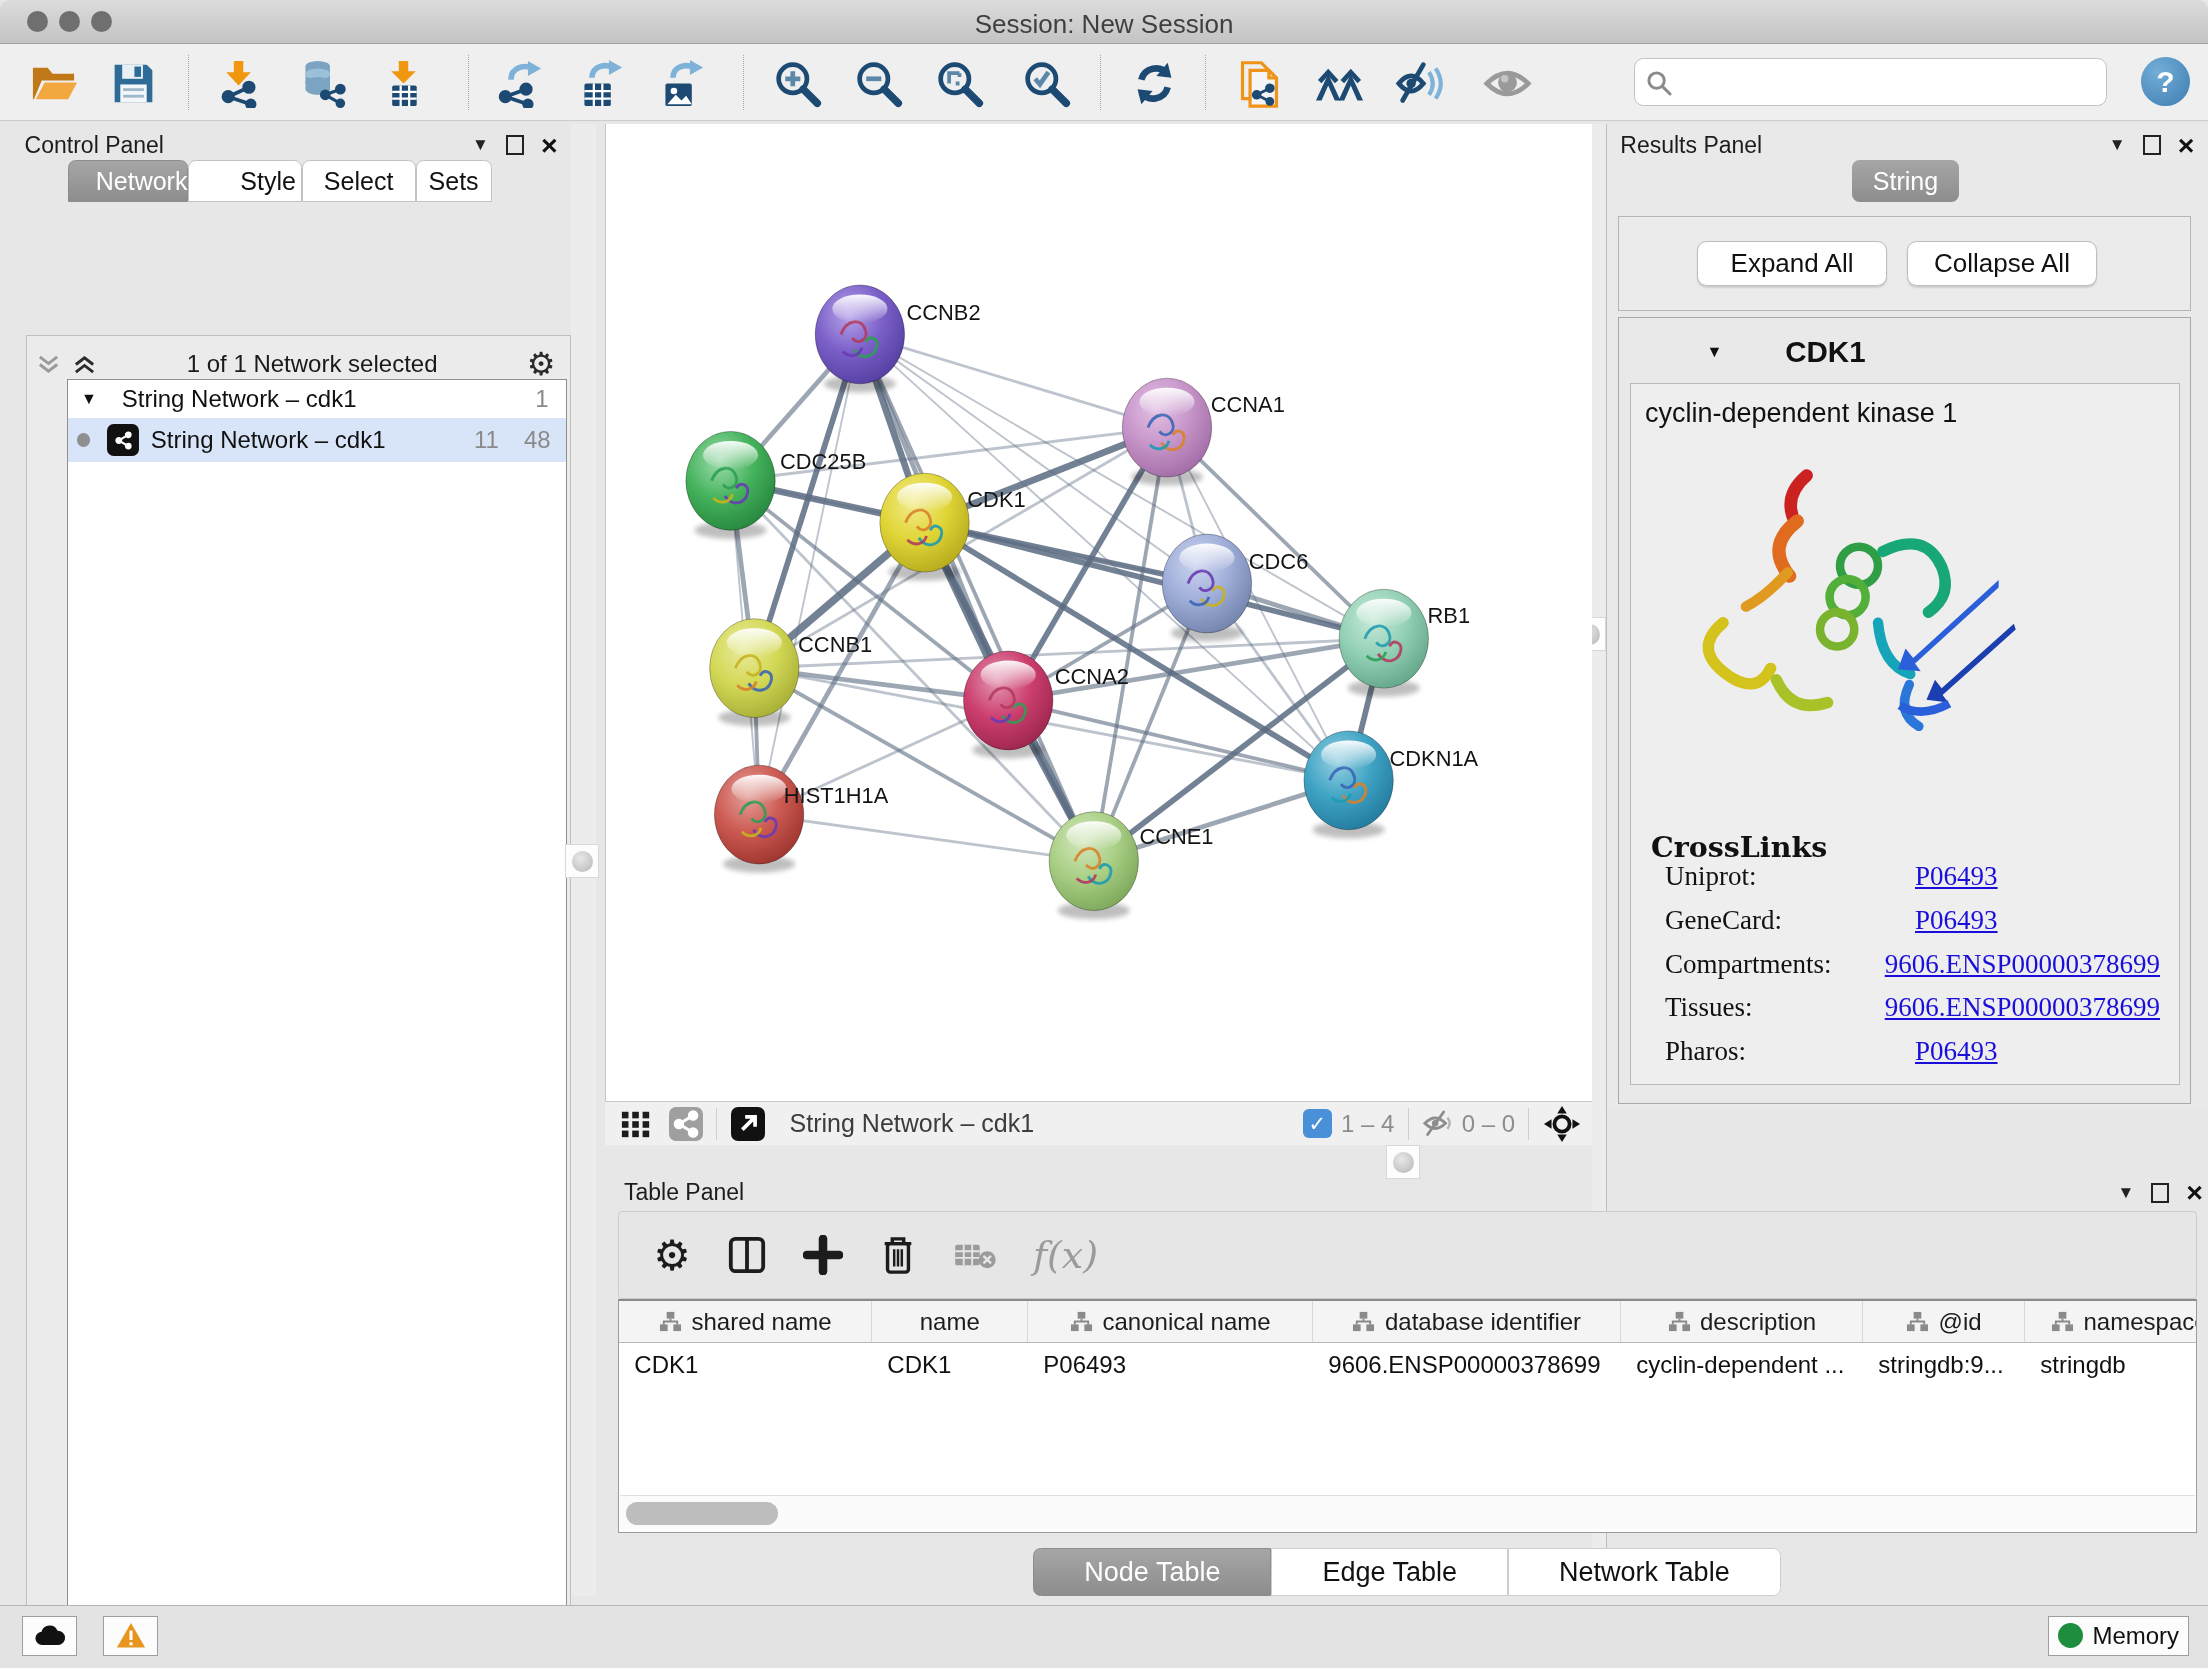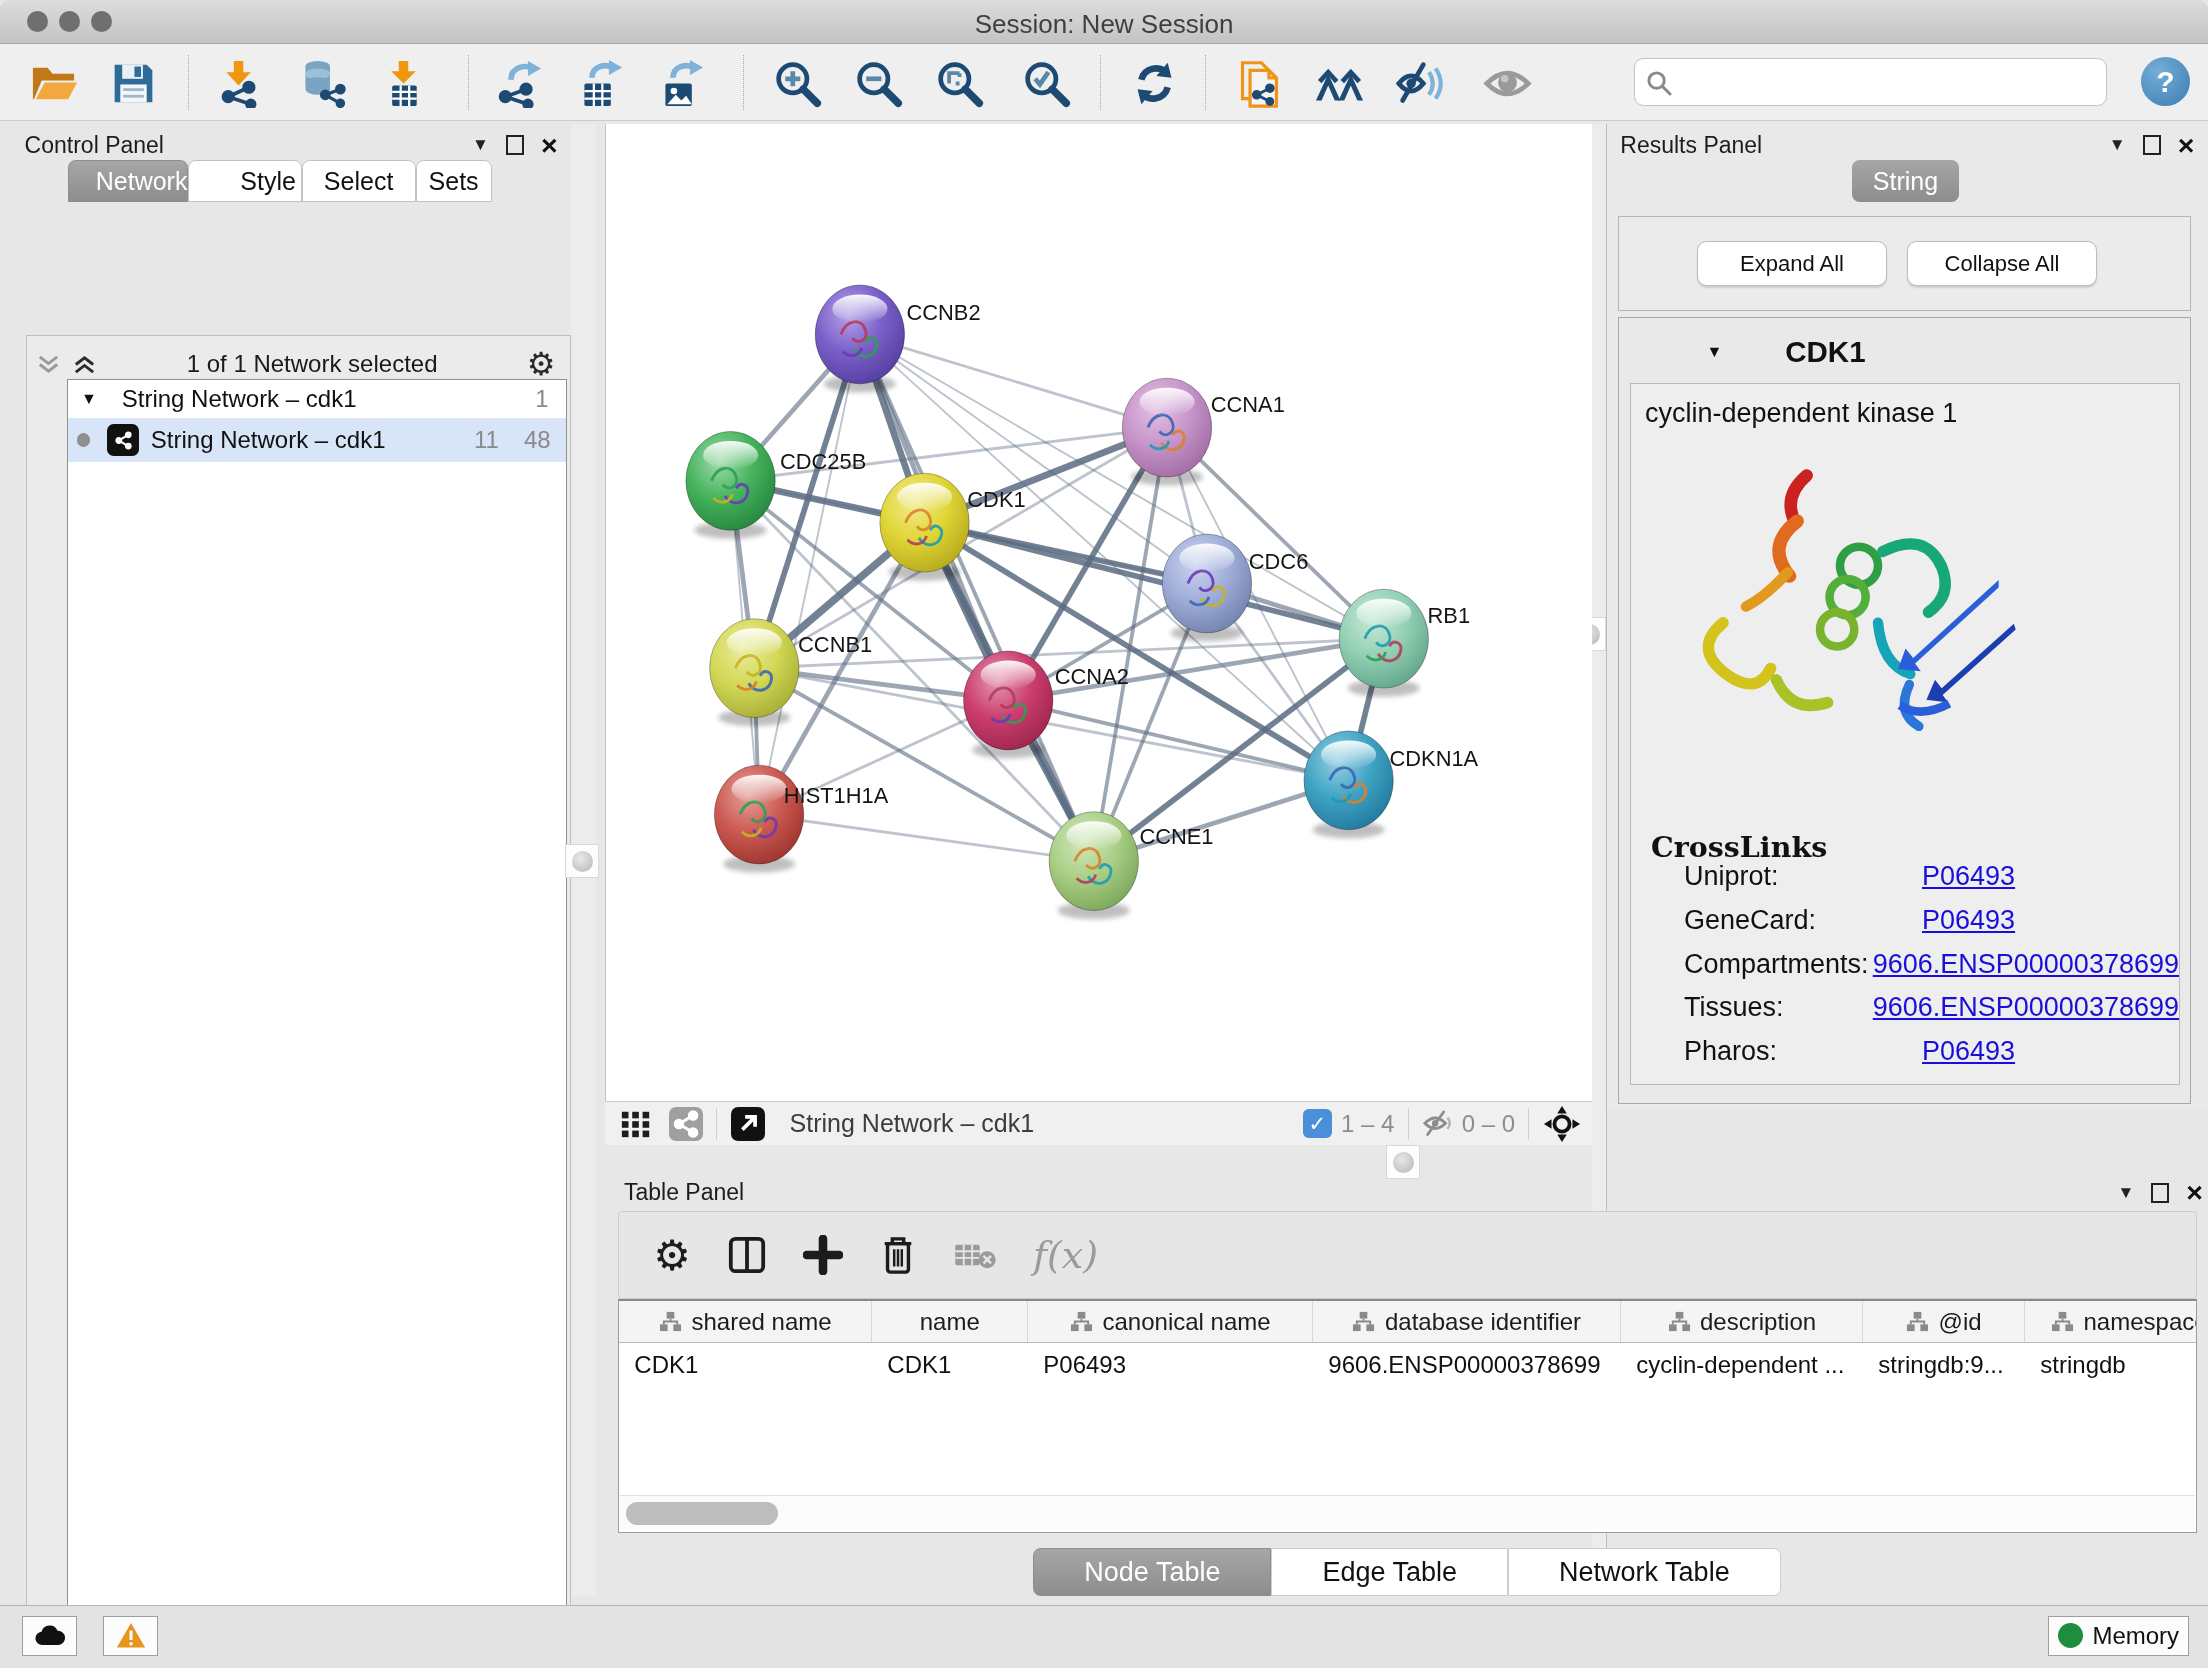--- a/index.html
+++ b/index.html
@@ -63,28 +63,28 @@
   #f-check { width:28.5px; height:28.5px; border-radius:5.7px; background:#4a90d9; color:#fff; font-size:21px;
     display:flex; align-items:center; justify-content:center; }
 
   
   #results-panel { left:1607px; top:124px; width:601px; height:985px; background:#e9e9e9; }
   #rp-header { left:13.3px; top:7.6px; width:574px; display:flex; justify-content:space-between; }
   #rp-tab { left:245px; top:36px; width:107px; height:42px; background:linear-gradient(#a6a6a6,#8d8d8d);
     color:#fff; font-size:25px; display:flex; align-items:center; justify-content:center; border-radius:7.6px; }
   #rp-subbox { left:11.4px; top:92px; width:573px; height:95px; border:1.9px solid #b5b5b5; background:#ebebeb; }
   .rp-btn { top:117px; width:190px; height:45px; background:#ffffff; border:1px solid #bdbdbd; border-radius:9.5px;
-    font-size:22px; color:#111; display:flex; align-items:center; justify-content:center; box-shadow:0 1.9px 1.9px rgba(0,0,0,.12); }
+    font-size:26px; color:#111; display:flex; align-items:center; justify-content:center; box-shadow:0 1.9px 1.9px rgba(0,0,0,.12); }
   #rp-mainbox { left:11.4px; top:193px; width:573px; height:787px; border:1.9px solid #a8a8a8; background:#e9e9e9; }
   #gene-row { left:11.4px; top:198px; width:573px; height:59px; display:flex; align-items:center; }
   #gene-symbol { font-size:29.5px; font-weight:bold; color:#111; }
   #rp-inner { left:23px; top:259px; width:550px; height:702px; border:1px solid #b9b9b9; background:#eeeeee; }
   #gene-desc { left:38px; top:274px; font-size:27px; color:#111; }
   #crosslinks-title { left:44px; top:706px; font-family:"DejaVu Serif", serif; font-weight:bold; font-size:28.5px; color:#111; }
-  .xl-row { position:absolute; left:77px; width:495px; height:44px; font-family:Liberation Sans, sans-serif; font-size:27px; display:flex; }
+  .xl-row { position:absolute; left:58px; width:495px; height:44px; font-family:Liberation Serif, serif; font-size:27px; display:flex;gap:12px; }
   .xl-label { width:238px; color:#111; }
   .xl-link { color:#1a0edb; text-decoration:underline; }
 
   
   #table-panel { left:605px; top:1179px; width:1604px; height:426px; }
   #tp-header { left:19px; top:0px; width:1579px; display:flex; justify-content:space-between; }
   #tp-toolbox { left:13.3px; top:32px; width:1579px; height:88px; background:#e6e6e6; border:1px solid #cccccc; border-radius:3.8px;
     display:flex; align-items:center; gap:36px; padding-left:34px; }
   #tp-table { left:13.3px; top:120px; width:1579px; height:234px; background:#ffffff; border:1.9px solid #9c9c9c; border-top:2.9px solid #8a8a8a; overflow:hidden; }
   #tp-cols { display:grid; grid-template-columns:253px 156px 285px 308px 242px 162px 209px; height:42px;

